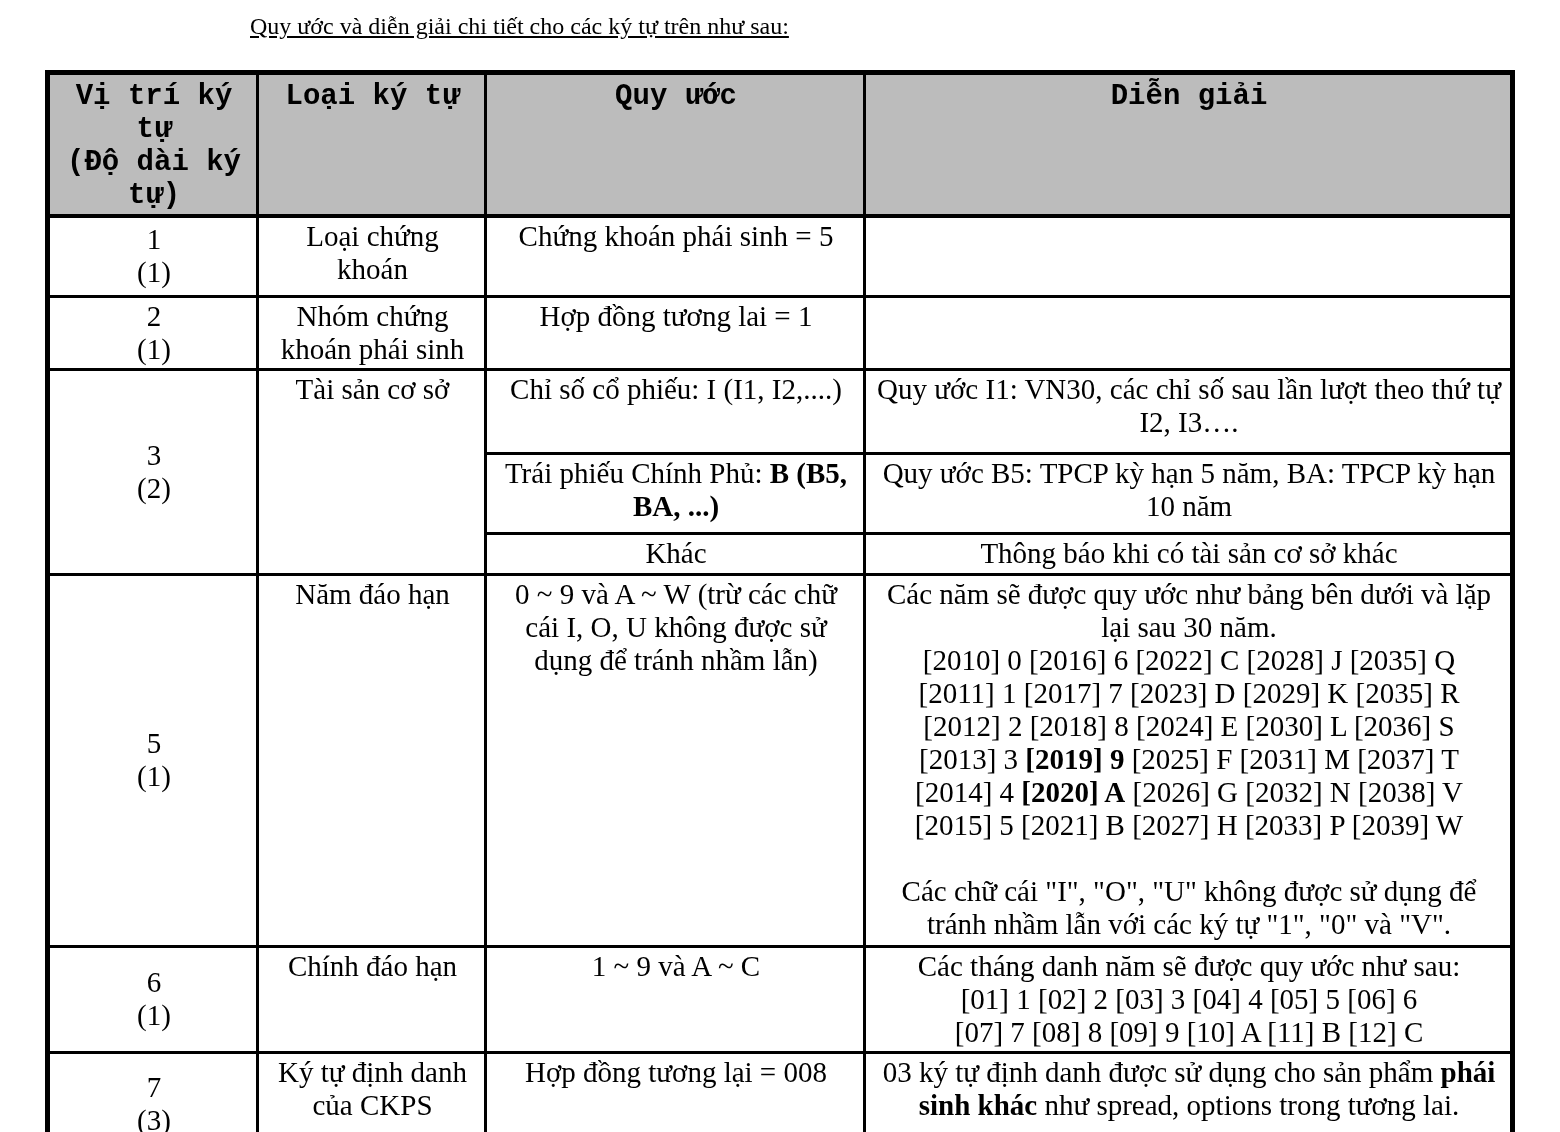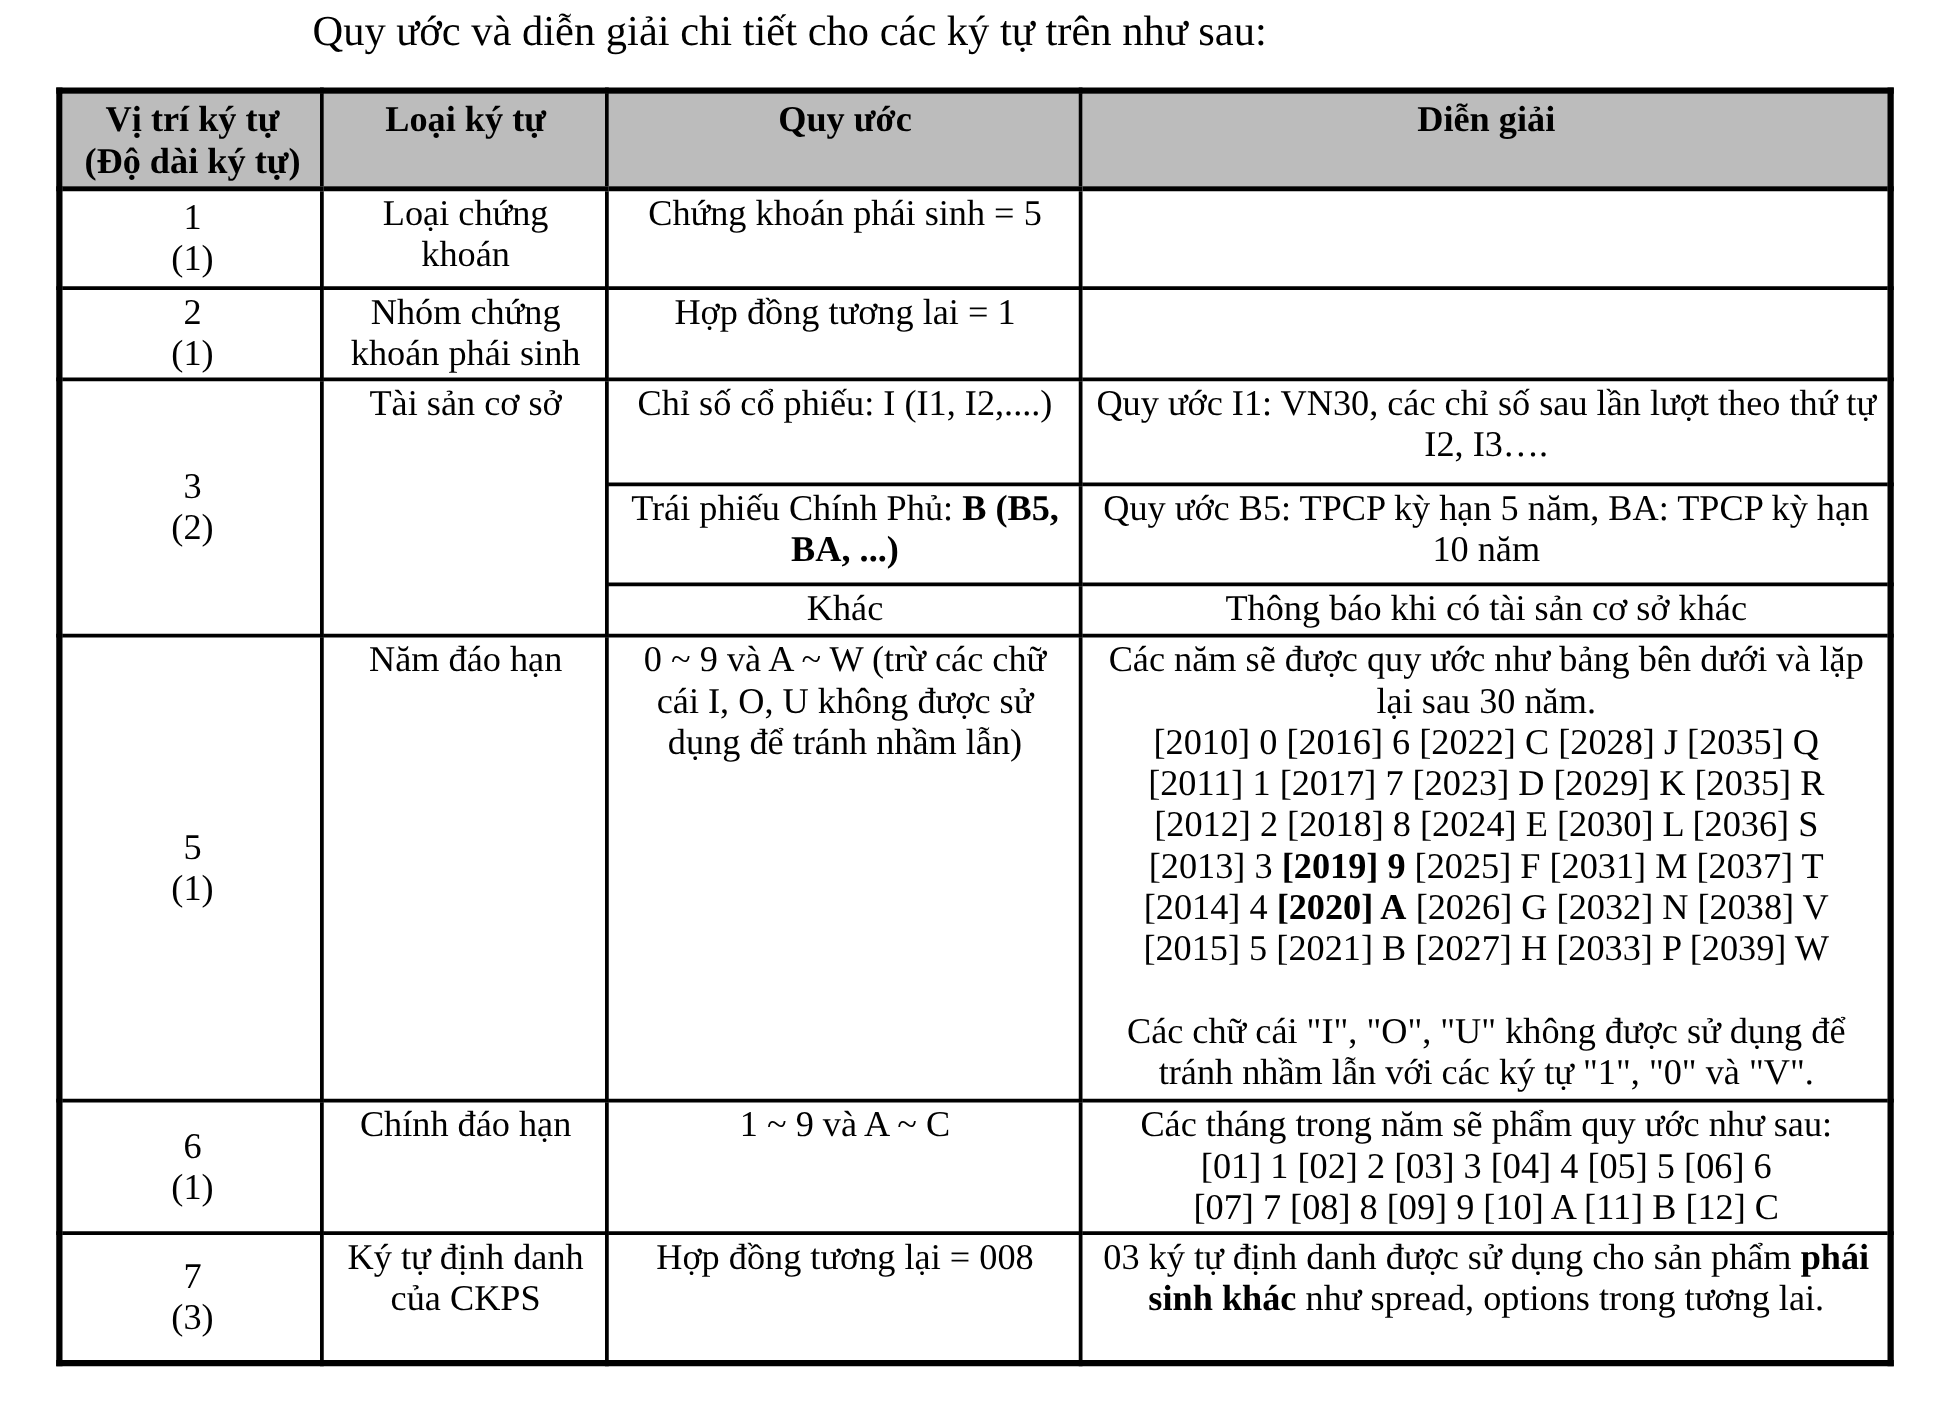--- a/index.html
+++ b/index.html
@@ -13,23 +13,24 @@
     position: relative;
     width: 1560px;
     height: 1132px;
     background: #ffffff;
     overflow: hidden;
   }
   .doc-title {
     position: absolute;
     left: 250px;
     top: 6px;
-    font-size: 34px;
+    font-size: 24px;
     line-height: 40px;
     white-space: nowrap;
+    text-decoration: underline;
   }
   table.symbol-table {
     position: absolute;
     left: 45px;
     top: 70px;
     width: 1465px;
     border-collapse: collapse;
     table-layout: fixed;
     border: 5px solid #000000;
   }
@@ -42,20 +43,21 @@
     text-align: center;
     padding: 2px 8px 2px 10px;
     overflow: hidden;
   }
   table.symbol-table th {
     background: #bcbcbc;
     font-weight: bold;
     text-align: center;
     border-bottom: 4px solid #000000;
     padding-top: 5px;
+    font-family: Liberation Mono, monospace;
   }
   .prewrap { white-space: pre-line; }
   .col-pos {
     vertical-align: middle !important;
     text-align: center !important;
     white-space: pre-line;
   }
   .b { font-weight: bold; }
   .map-line { white-space: nowrap; }
   .line-spacer { height: 33px; }
@@ -135,21 +137,21 @@
         <div>Các chữ cái "I", "O", "U" không được sử dụng để tránh nhầm lẫn với các ký tự "1", "0" và "V".</div>
       </td>
     </tr>
 
     <tr style="height:103px">
       <td class="col-pos">6
 (1)</td>
       <td>Chính đáo hạn</td>
       <td>1 ~ 9 và A ~ C</td>
       <td>
-        <div>Các tháng trong năm sẽ phẩm quy ước như sau:</div>
+        <div>Các tháng danh năm sẽ được quy ước như sau:</div>
         <div>
               <div class="map-line"><span>[01] 1 [02] 2 [03] 3 [04] 4 [05] 5 [06] 6</span></div>
               <div class="map-line"><span>[07] 7 [08] 8 [09] 9 [10] A [11] B [12] C</span></div>
             </div>
       </td>
     </tr>
 
     <tr style="height:104px">
       <td class="col-pos">7
 (3)</td>

